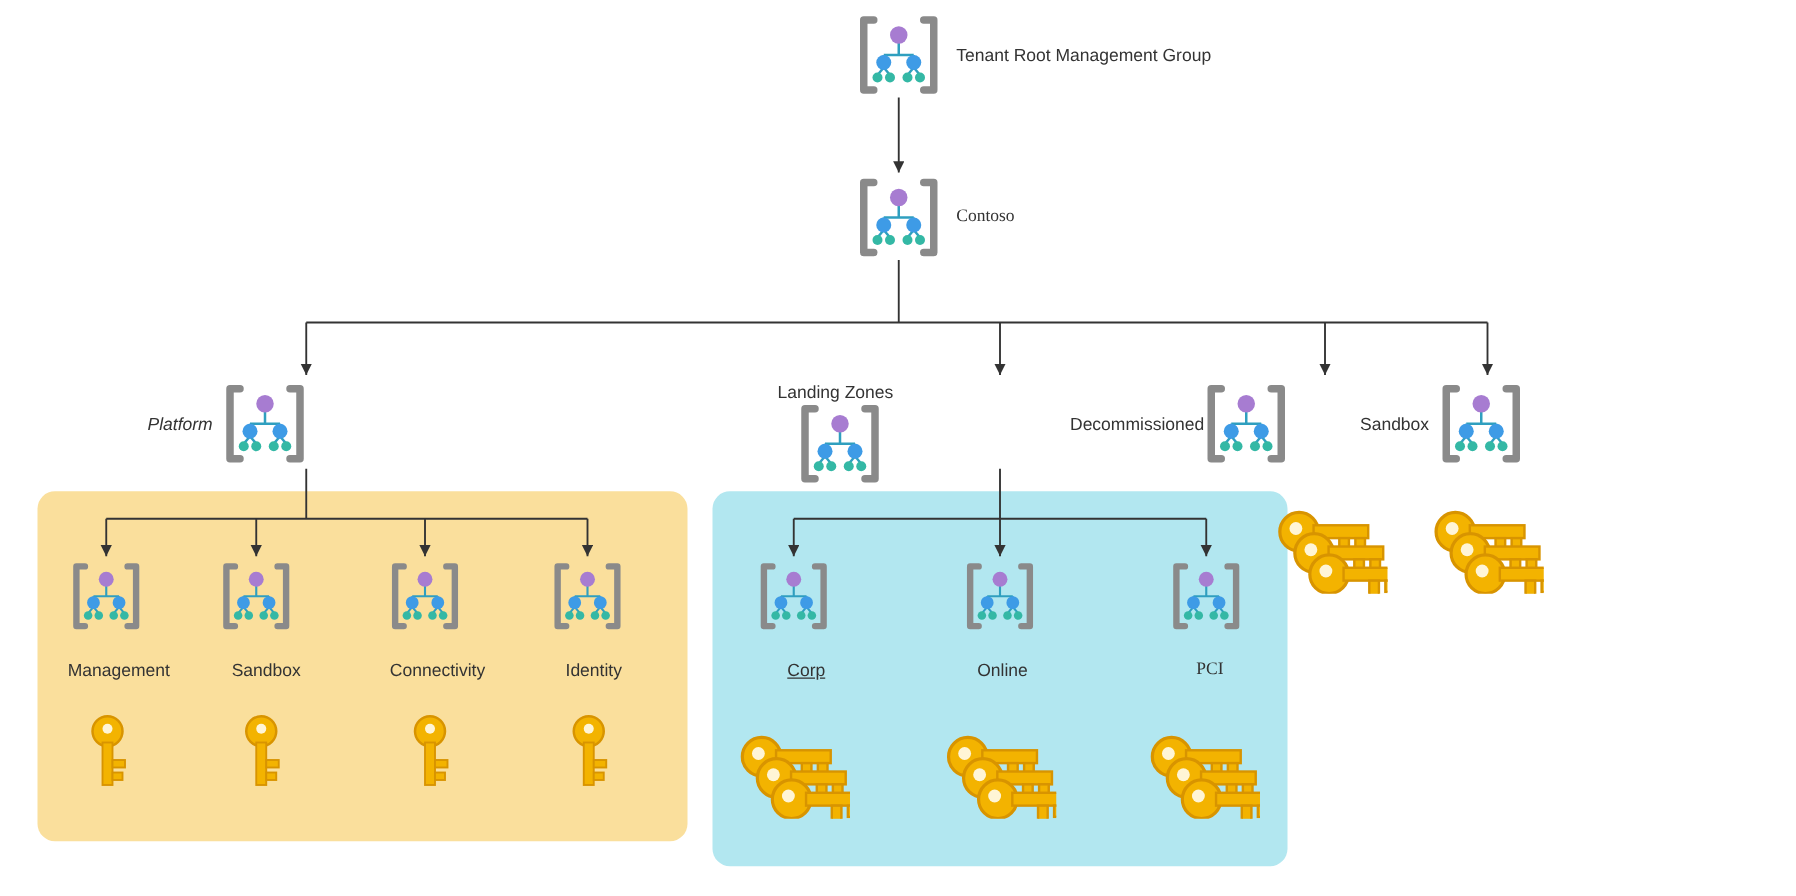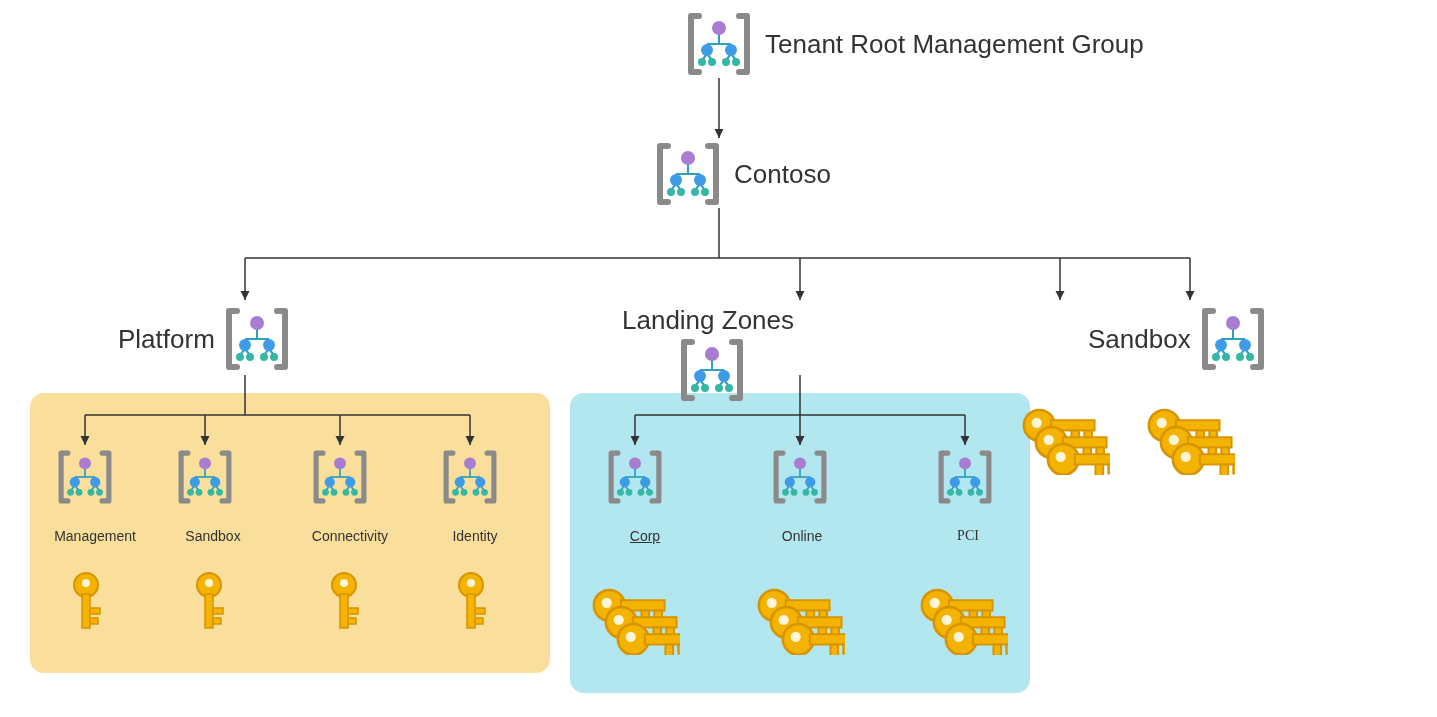--- a/index.html
+++ b/index.html
@@ -23,21 +23,21 @@
     height: 717px;
     pointer-events: none;
   }
   .node {
     position: absolute;
     display: flex;
     align-items: center;
   }
   .node.icon-only {  }
   .label {
-    font-size: 26px;
+    font-size: 14px;
     white-space: nowrap;
   }
   .label-left { margin-right: 8px; }
   .label-right { margin-left: 12px; }
   .label-below {
     position: absolute;
     font-size: 14px;
     white-space: nowrap;
     text-align: center;
   }
@@ -91,41 +91,47 @@
     <line x1="965" y1="415" x2="965" y2="445" stroke="#333" stroke-width="1.5" marker-end="url(#arrowhead)"></line>
   </svg>
 
   <div class="node" style="left:685px; top:10px;">
     <svg width="68" height="68">
         <use href="#mg-icon"></use>
       </svg>
     <span class="label label-right">Tenant Root Management Group</span>
   </div>
 
-  <div class="node" style="left:654px; top:140px;">
+  <div class="node" style="left:685px; top:140px;font-family:Liberation Serif, serif;">
     <svg width="68" height="68">
         <use href="#mg-icon"></use>
       </svg>
     <span class="label label-right">Contoso</span>
   </div>
 
-  <div class="node" style="left:118px; top:305px;">
+  <div class="node" style="left:118px; top:305px;font-style:italic;">
     <span class="label label-left">Platform</span>
     <svg width="68" height="68">
         <use href="#mg-icon"></use>
       </svg>
   </div>
 
   <div class="node" style="left:622px; top:305px;flex-direction:column;">
     <span class="label label-left">Landing Zones</span>
     <svg width="68" height="68">
         <use href="#mg-icon"></use>
       </svg>
   </div>
 
+  <div class="node" style="left:856px; top:305px;">
+    <span class="label label-left">Decommissioned</span>
+    <svg width="68" height="68" style="transform:translateX(-8px)">
+        <use href="#mg-icon"></use>
+      </svg>
+  </div>
 
   <div class="keys" style="left:1020px; top:395px;">
     <svg width="90" height="80">
         <use href="#keys-icon"></use>
       </svg>
   </div>
 
   <div class="node" style="left:1068px; top:305px;margin-left:20px;">
     <span class="label label-left">Sandbox</span>
     <svg width="68" height="68">

